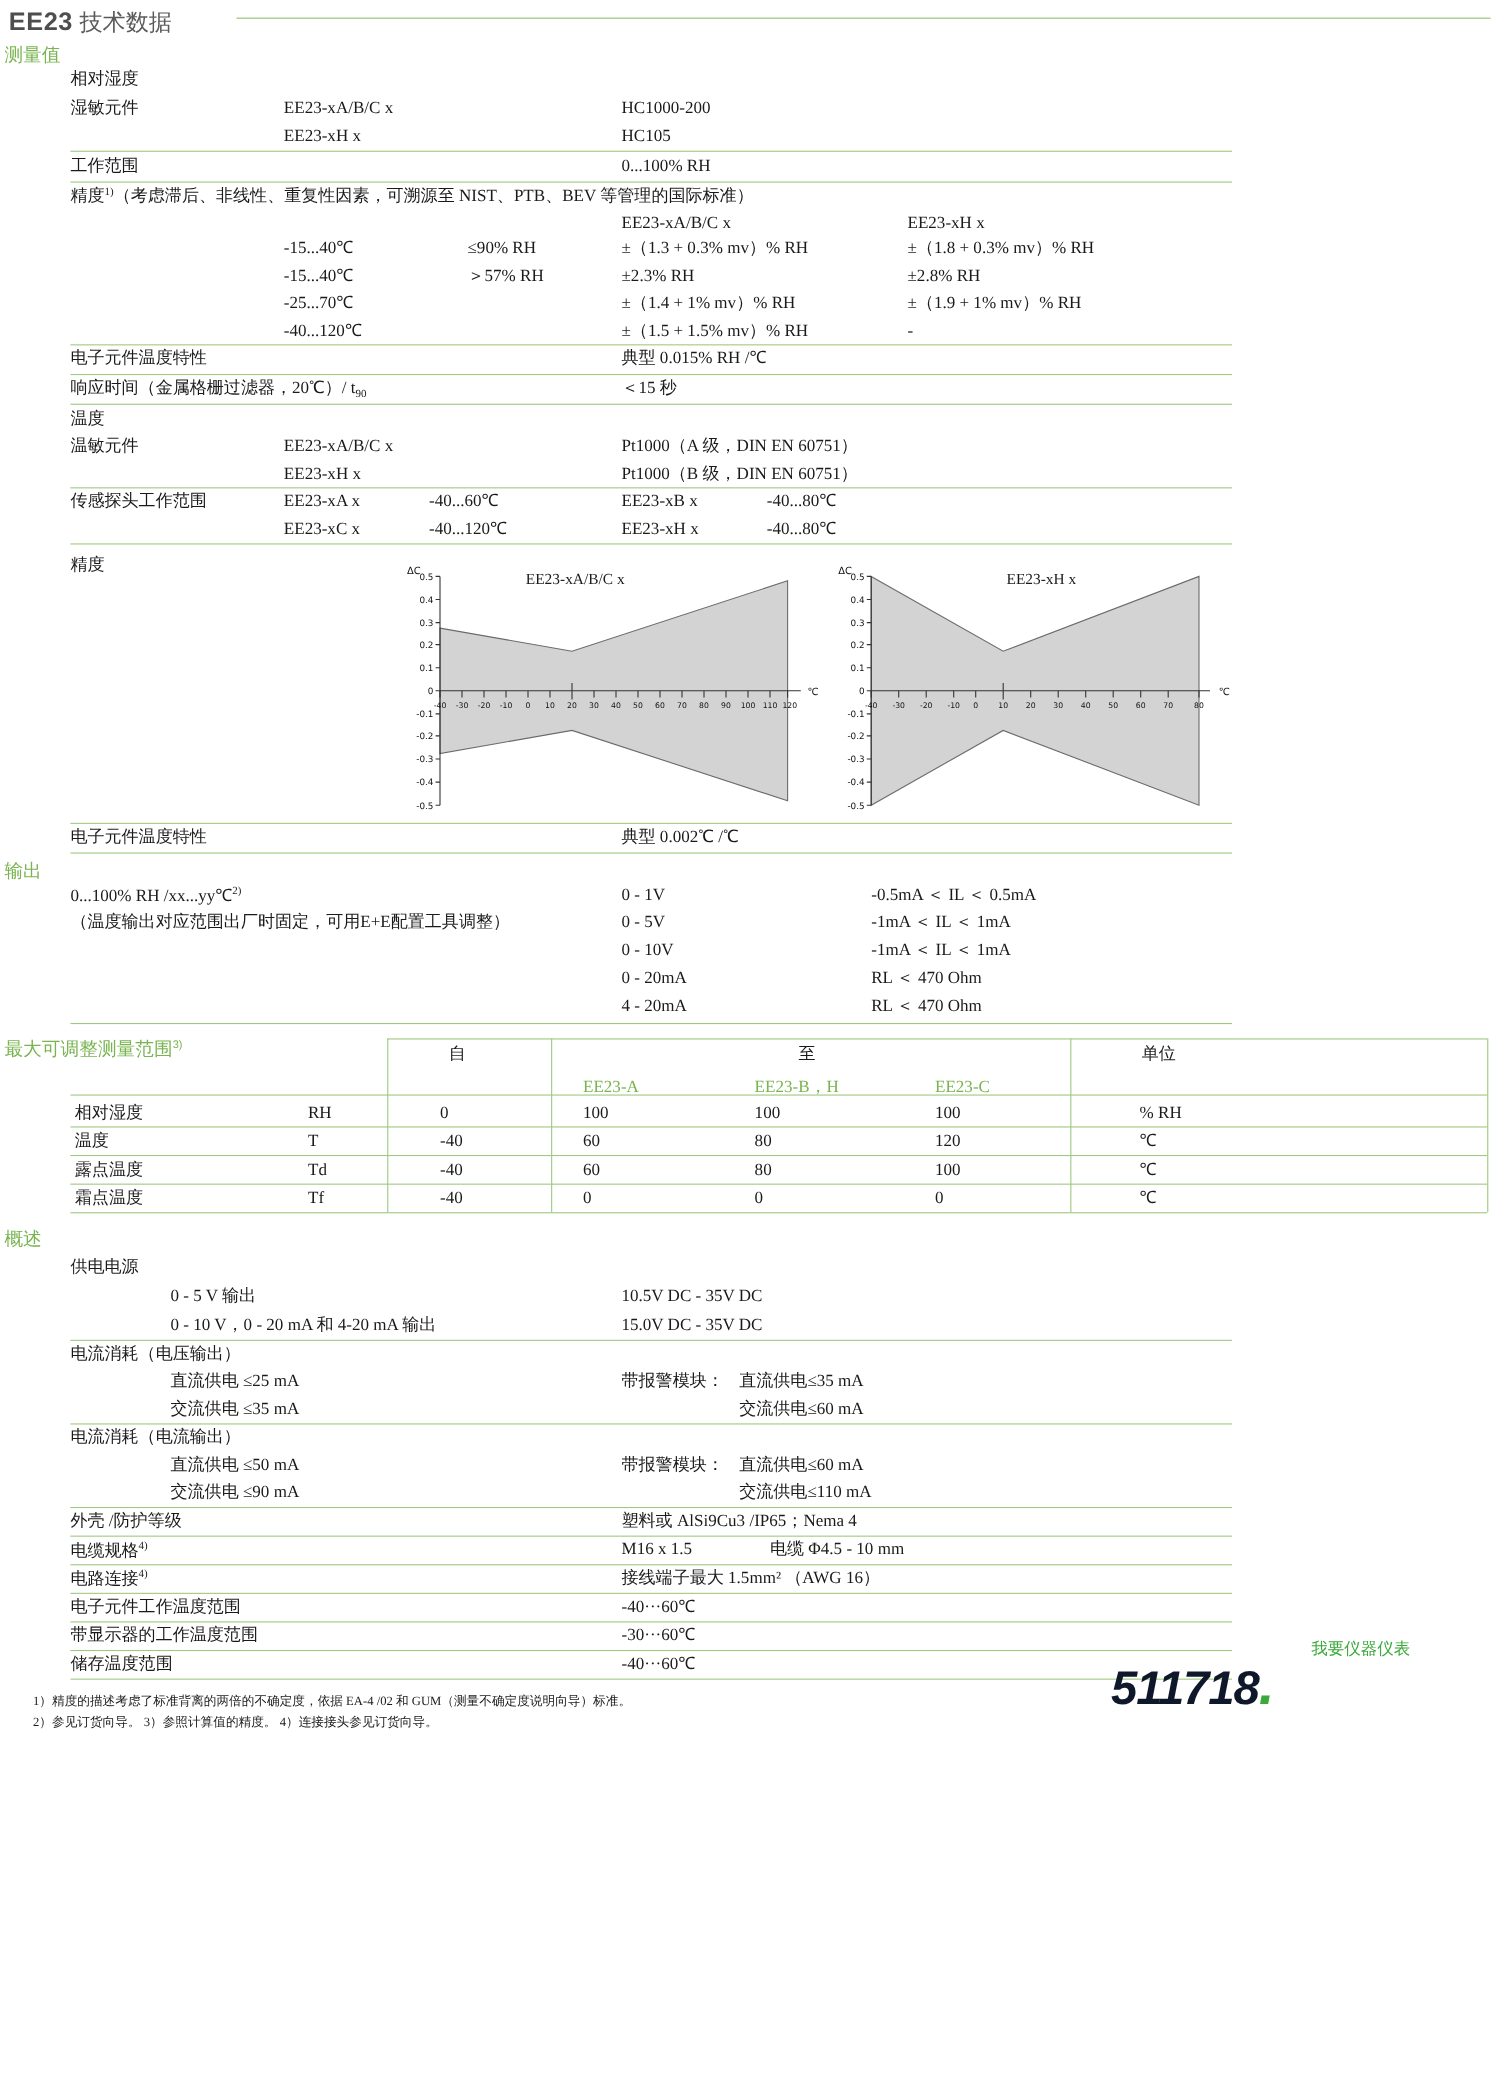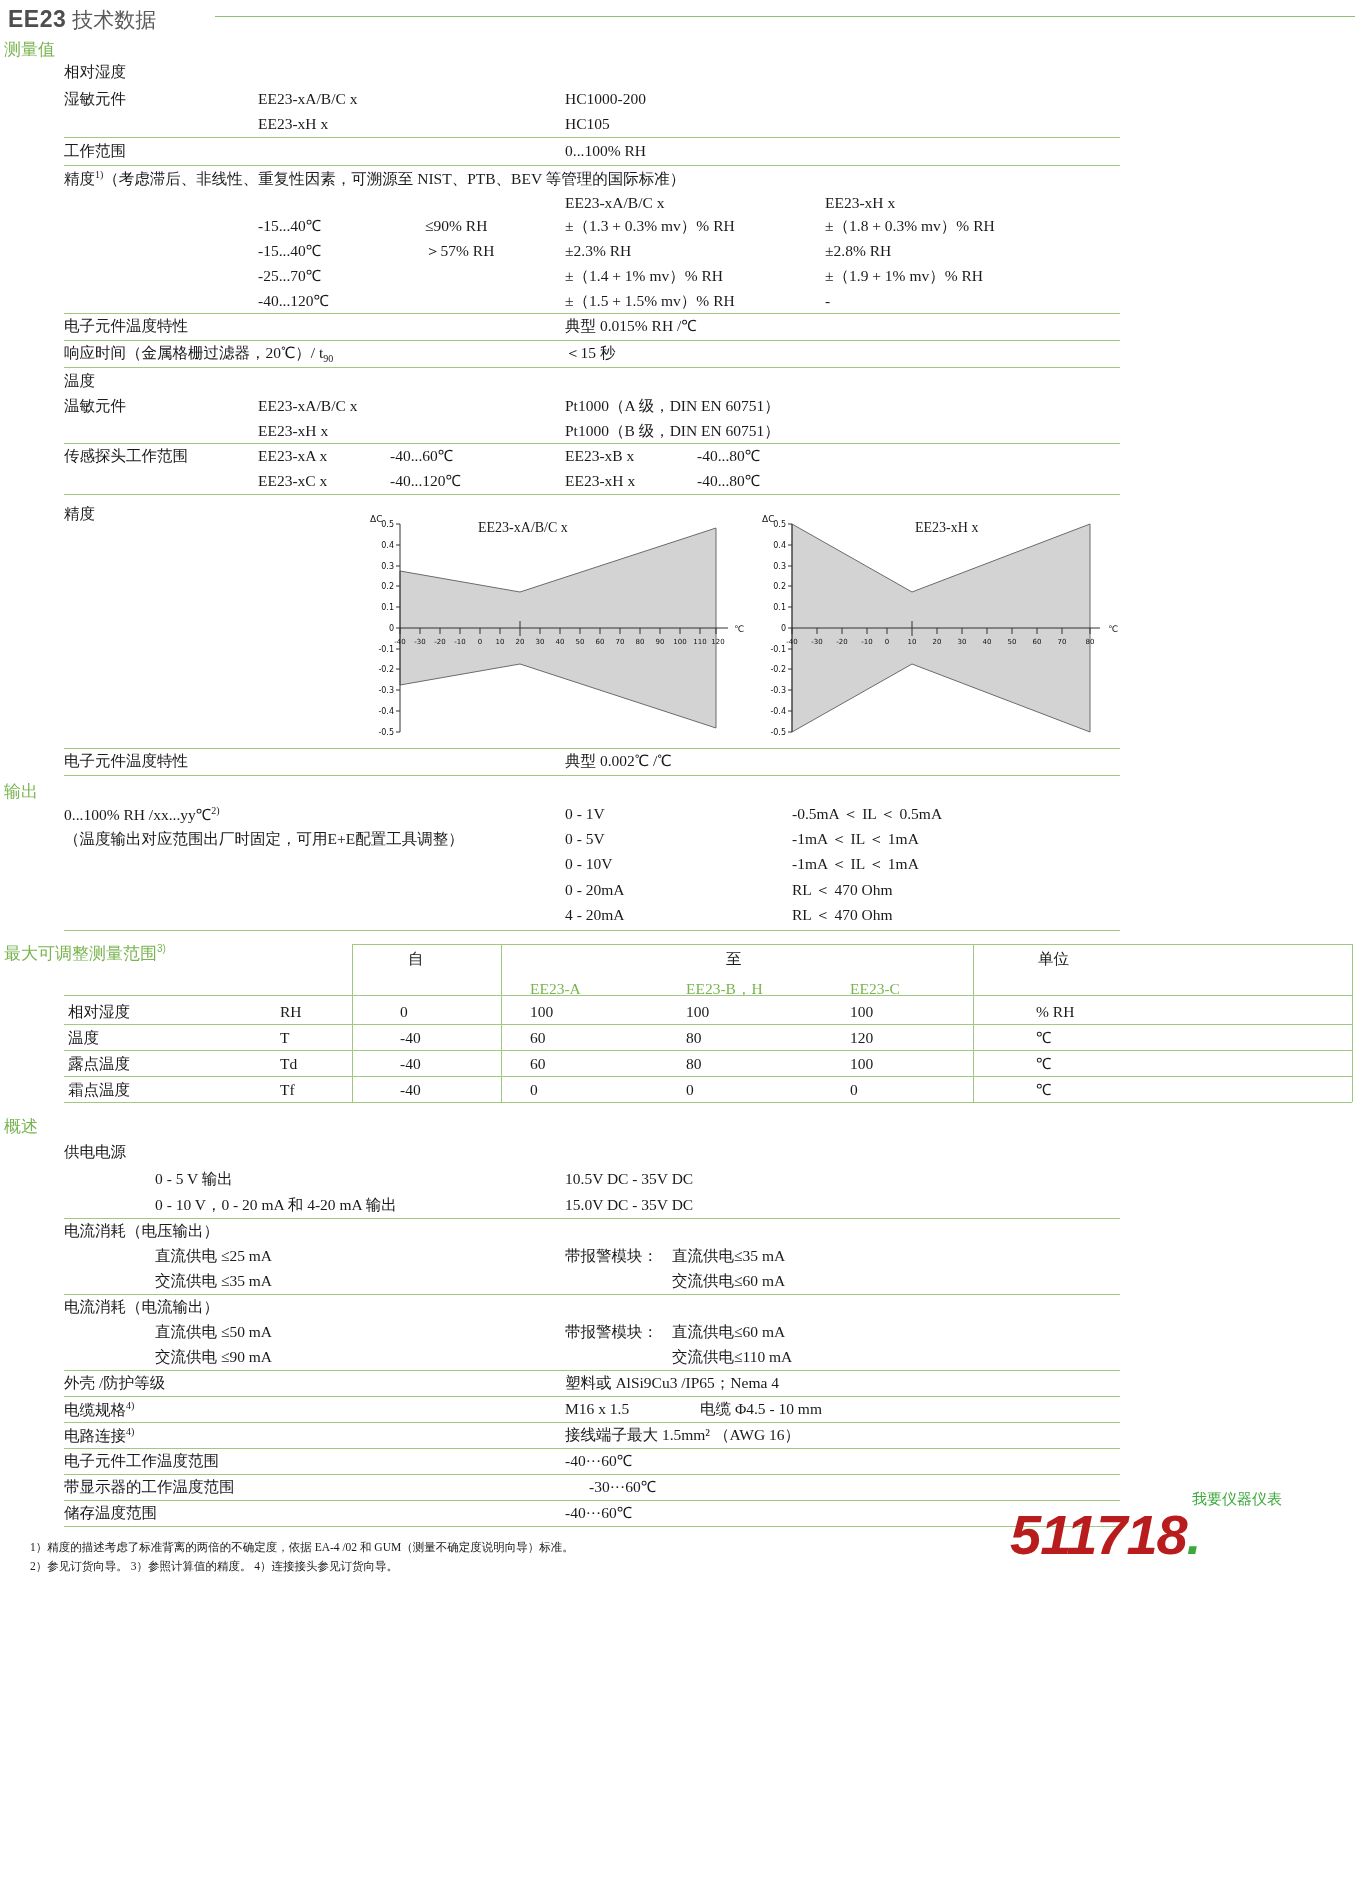--- a/index.html
+++ b/index.html
@@ -54,22 +54,22 @@
   
   .vline{position:absolute;width:0;border-left:1px solid #9ec97f;}
 
   .wm{
     position:absolute;
     font-family:"Liberation Sans", sans-serif;
     font-weight:bold;
     font-style:italic;
   }
   .wm-main{
-    font-size:56px;
-    color:#b91c1c;
+    font-size:43px;
+    color:#0f172a;
     letter-spacing:-1px;
   }
   .wm-dot{color:#3aa93a;font-size:52px;}
   .wm-sub{font-size:15px;color:#3aa93a;font-style:normal;font-weight:normal;}
 </style>
 </head>
 <body>
 
 <div class="page">
 
@@ -423,21 +423,21 @@
   <div class="t" style="left:565px;top:1426px;">接线端子最大 1.5mm² （AWG 16）</div>
 
   <div class="hr" style="left:64px;top:1448px;width:1056px;"></div>
 
   <div class="t" style="left:64px;top:1452px;">电子元件工作温度范围</div>
   <div class="t" style="left:565px;top:1452px;">-40···60℃</div>
 
   <div class="hr" style="left:64px;top:1474px;width:1056px;"></div>
 
   <div class="t" style="left:64px;top:1478px;">带显示器的工作温度范围</div>
-  <div class="t" style="left:565px;top:1478px;margin-left:24px;">-30···60℃</div>
+  <div class="t" style="left:565px;top:1478px;">-30···60℃</div>
 
   <div class="hr" style="left:64px;top:1500px;width:1056px;"></div>
 
   <div class="t" style="left:64px;top:1504px;">储存温度范围</div>
   <div class="t" style="left:565px;top:1504px;">-40···60℃</div>
 
   <div class="hr" style="left:64px;top:1526px;width:1056px;"></div>
 
   <div class="t xs" style="left:30px;top:1541px;">1）精度的描述考虑了标准背离的两倍的不确定度，依据 EA-4 /02 和 GUM（测量不确定度说明向导）标准。</div>
   <div class="t xs" style="left:30px;top:1560px;">2）参见订货向导。        3）参照计算值的精度。        4）连接接头参见订货向导。</div>

